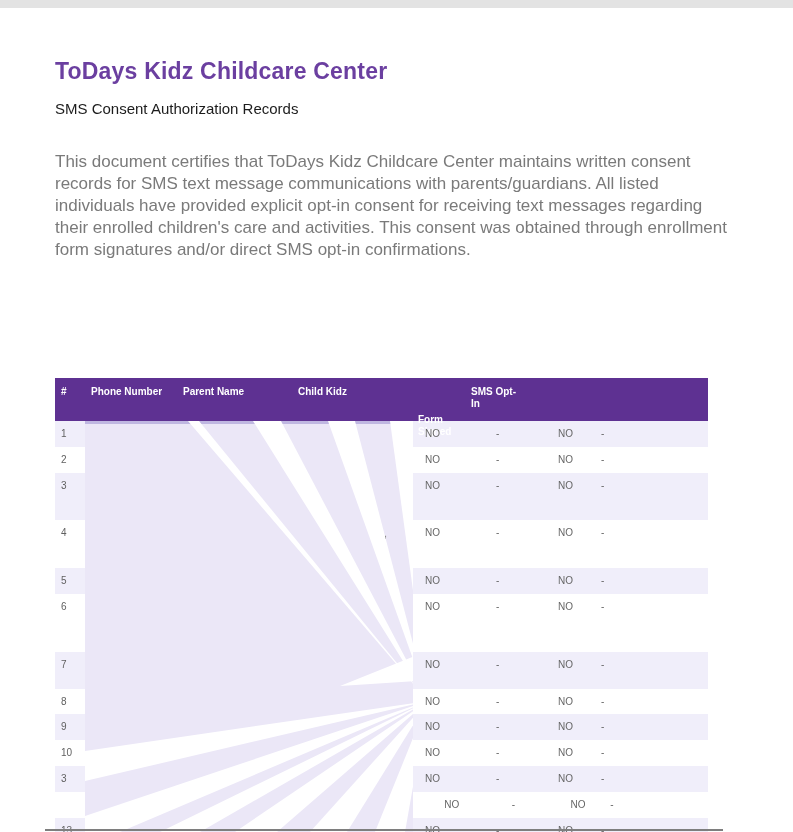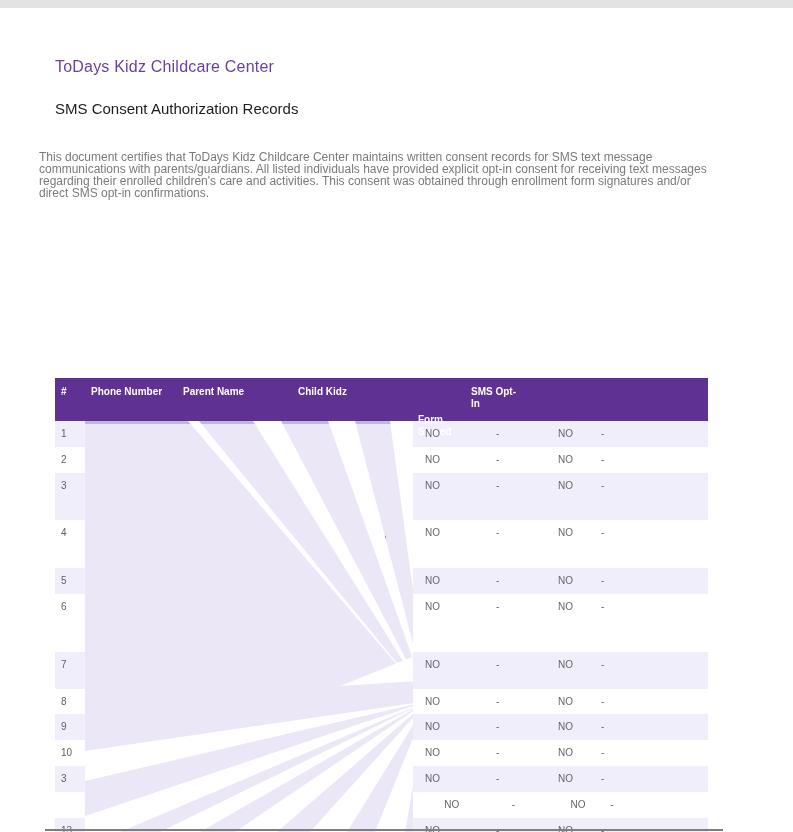--- a/index.html
+++ b/index.html
@@ -11,23 +11,23 @@
     --bottomline:#7E7E7E;
     --bodytext:#666666;
     --paratext:#7A7A7A;
     --statstext:#161616;
   }
   *{margin:0;padding:0;box-sizing:border-box;}
   html,body{background:#fff;}
   body{font-family:"Liberation Sans","DejaVu Sans",sans-serif;}
   #page{position:relative;width:793px;height:832px;background:#fff;overflow:hidden;}
   .top-strip{position:absolute;left:0;top:0;width:793px;height:8px;background:var(--topstrip);}
-  .doc-title{position:absolute;left:55px;top:58px;font-size:16px;font-weight:400;color:var(--title-purple);letter-spacing:.2px;}
+  .doc-title{position:absolute;left:55px;top:58px;font-size:23px;font-weight:700;color:var(--title-purple);letter-spacing:.2px;}
   .doc-subtitle{position:absolute;left:55px;top:100px;font-size:15px;font-weight:500;color:#1c1c1c;}
-  .doc-paragraph{position:absolute;left:39px;top:151px;width:684px;font-size:12px;line-height:12px;color:var(--paratext);}
+  .doc-paragraph{position:absolute;left:55px;top:151px;width:684px;font-size:17px;line-height:22px;color:var(--paratext);}
   .stats{position:absolute;left:55px;top:236px;}
   .stat-line{font-size:12.5px;line-height:26.6px;color:var(--statstext);}
   .consent-table{position:absolute;left:55px;top:378px;width:653px;}
   .thead{display:flex;background:var(--header-purple);height:43px;}
   .th{color:#fff;font-size:10px;font-weight:bold;line-height:11.5px;padding:8px 6px 0 6px;}
   .tr{display:flex;}
   .tr.lav{background:var(--stripe);}
   .tr.white{background:#fff;}
   .td{font-size:10px;color:var(--bodytext);padding-top:7px;overflow:hidden;white-space:nowrap;}
   .td.rownum{color:#5f5f5f;}

